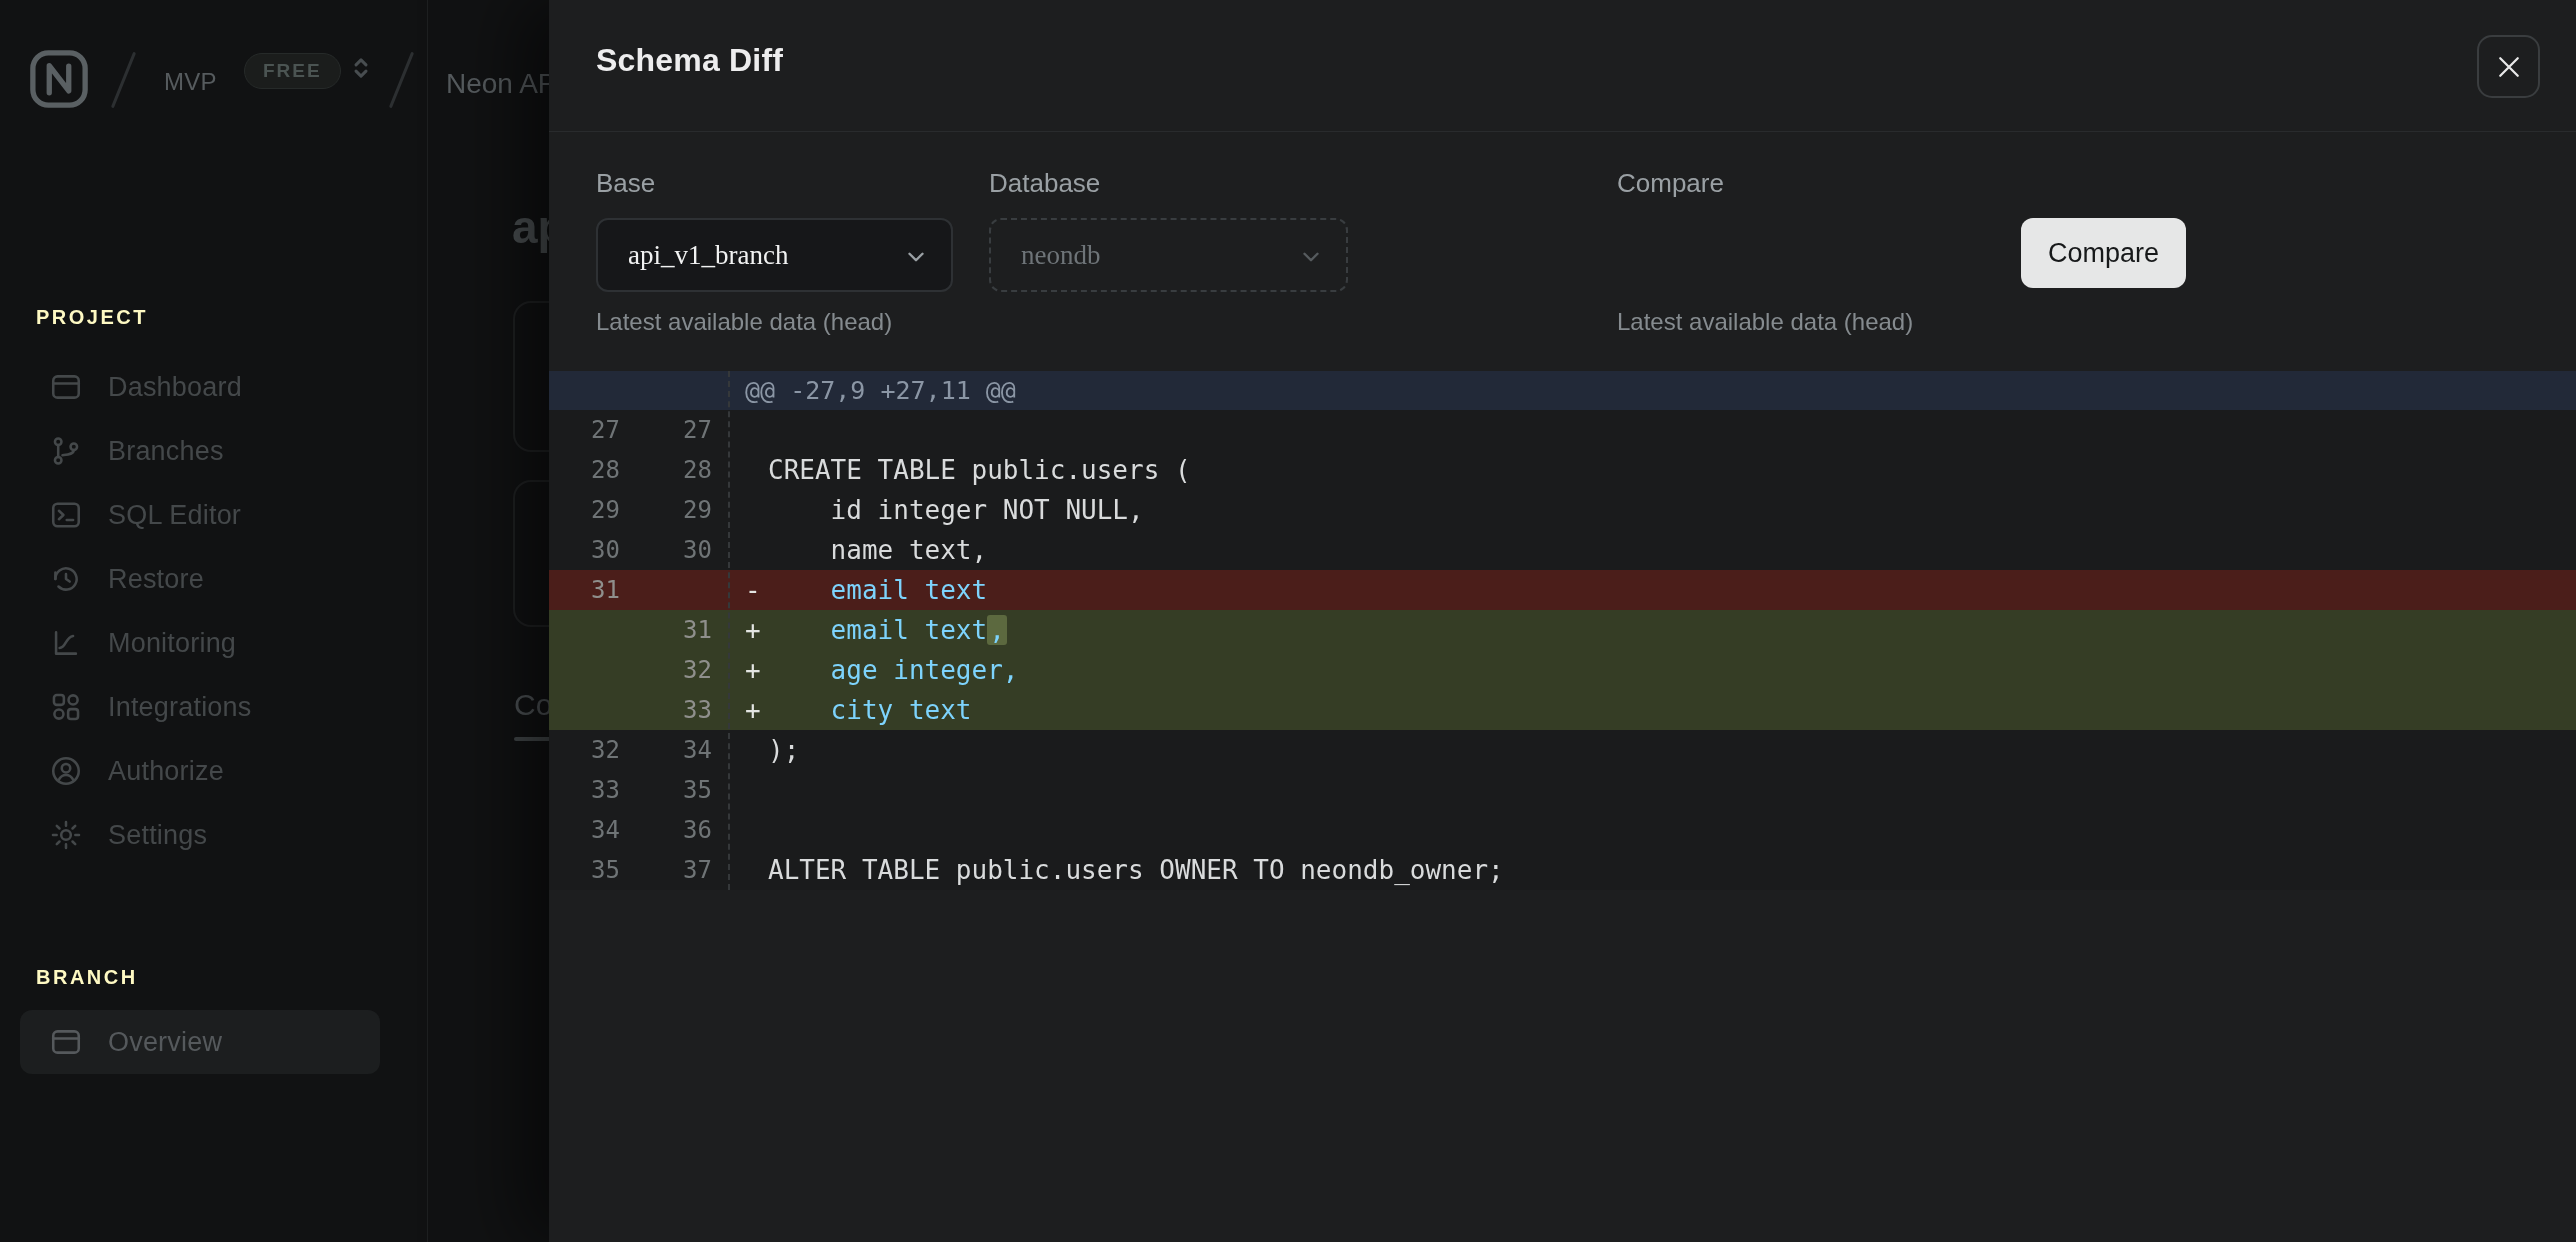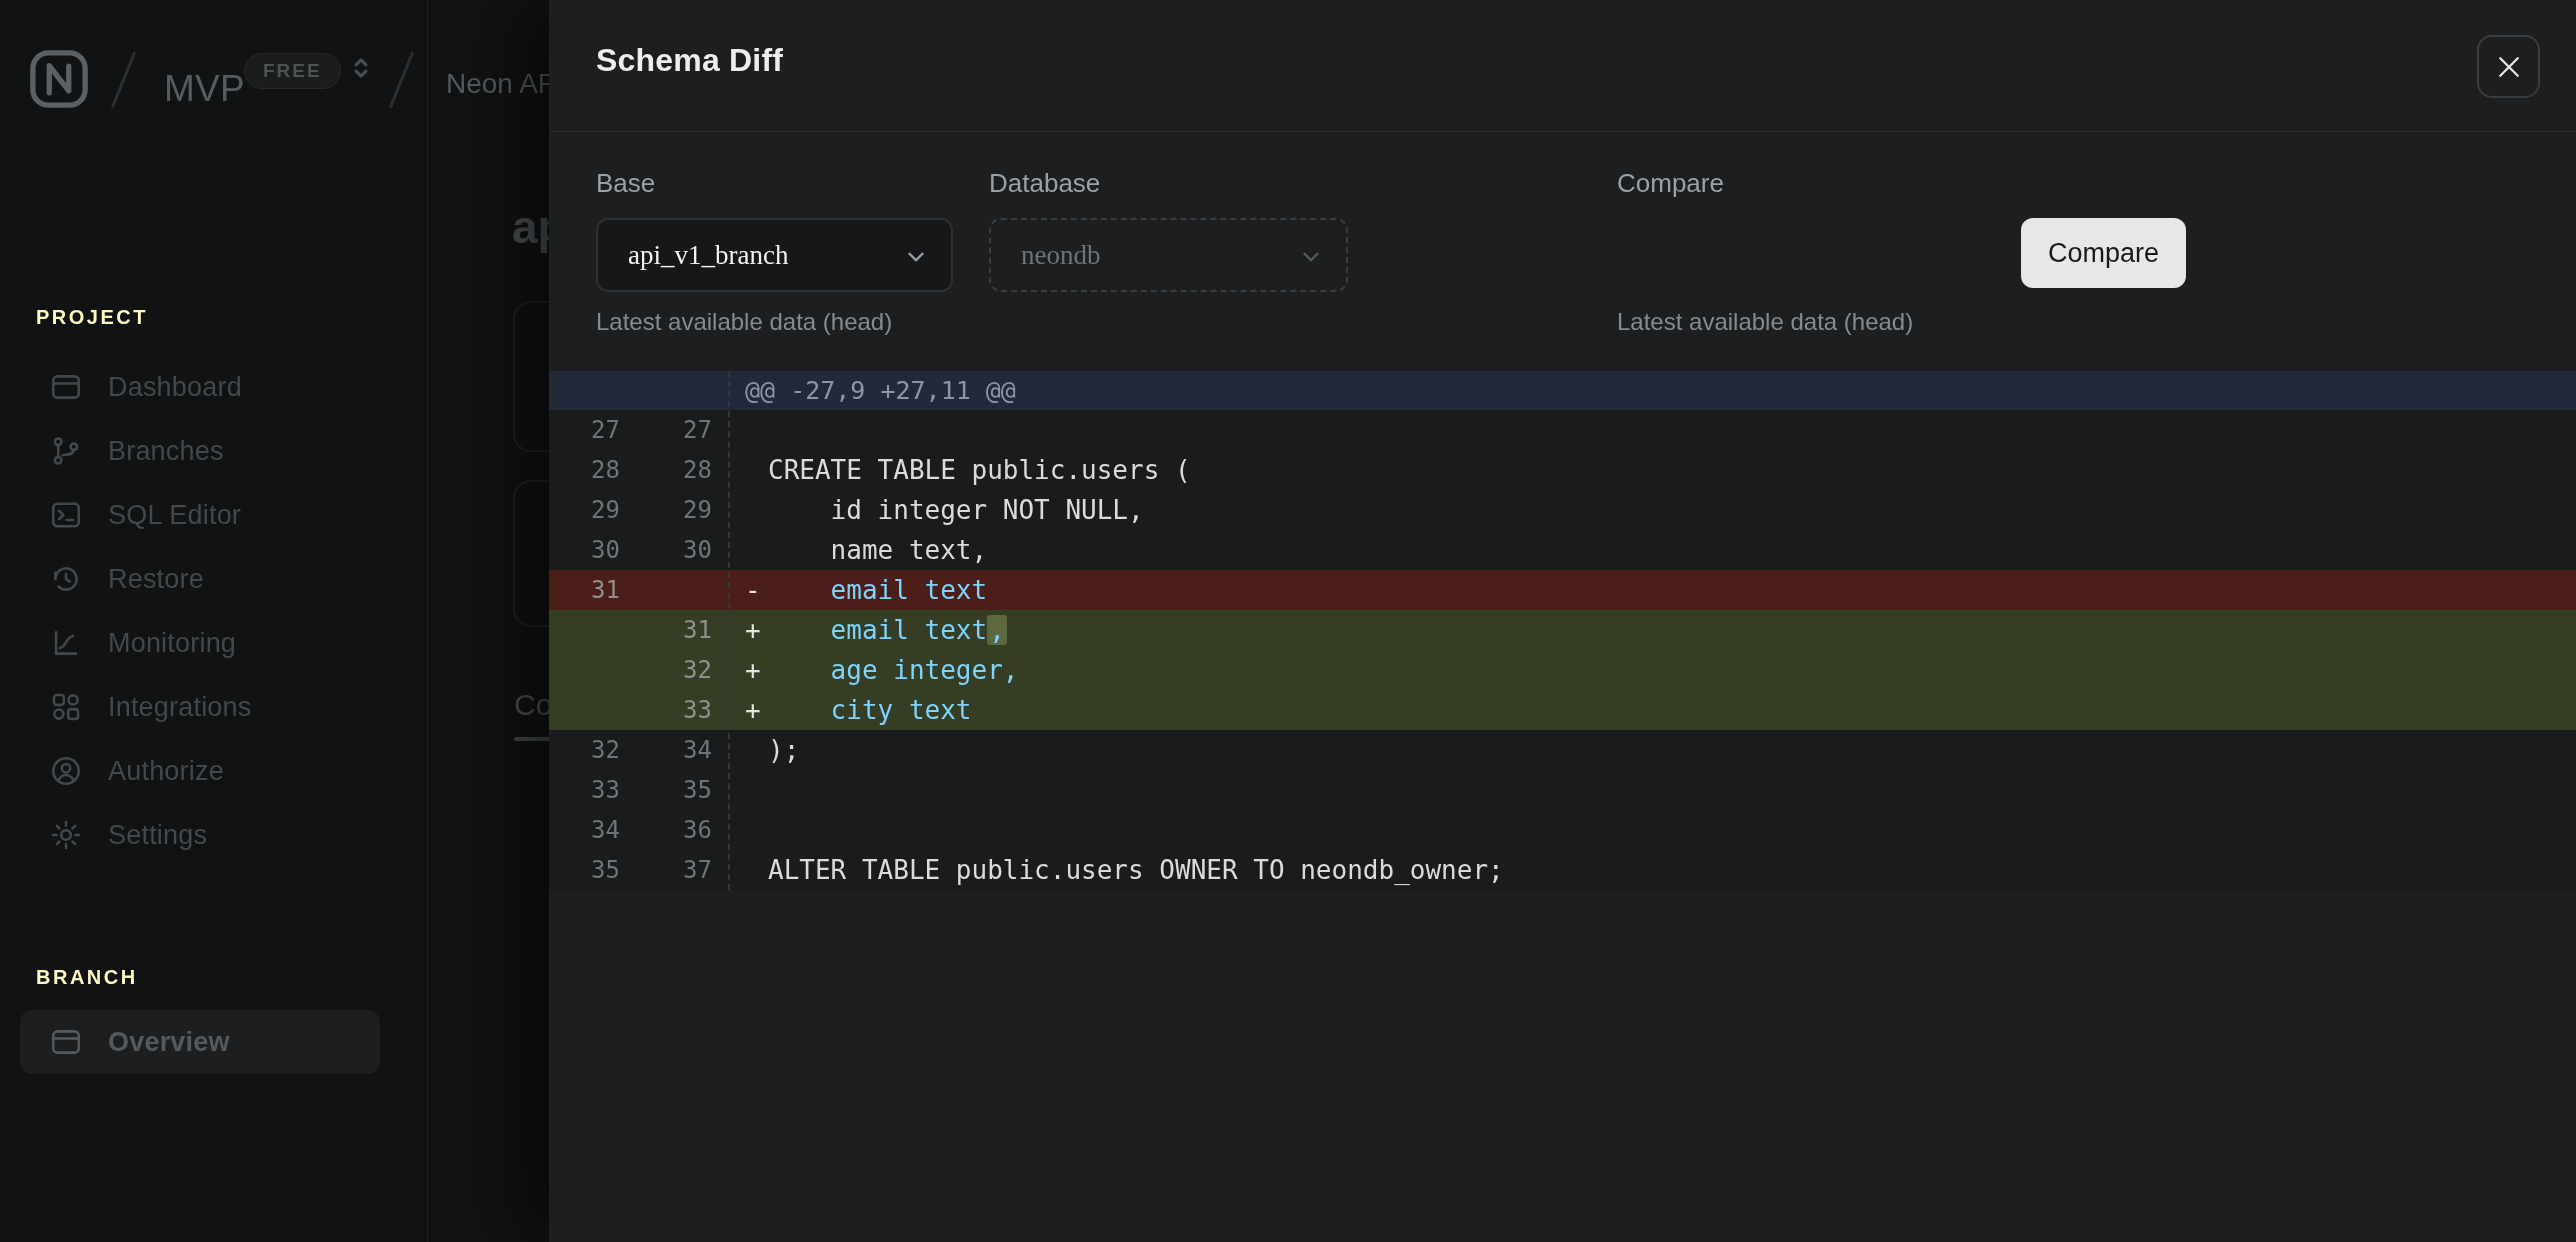--- a/index.html
+++ b/index.html
@@ -9,39 +9,39 @@
 
   
   .underlay{position:absolute;left:0;top:0;width:549px;height:1242px;overflow:hidden;background:#111213;}
   .scrim{position:absolute;inset:0;z-index:5;background:rgba(0,0,0,0);}
 
   
   .topbar{position:absolute;left:0;top:0;width:549px;height:140px;}
   .logo{position:absolute;left:28px;top:48px;width:62px;height:64px;color:#5a6063;}
   .bc-slash{position:absolute;top:50px;width:3px;height:60px;background:#2c2f31;transform:rotate(22deg);border-radius:2px;}
   .slash-1{left:122px;} .slash-2{left:400px;}
-  .bc-project{position:absolute;left:164px;top:68px;font-size:37px;color:#565b5e;font-weight:500;letter-spacing:.3px;}
+  .bc-project{position:absolute;left:164px;top:68px;font-size:24px;color:#565b5e;font-weight:500;letter-spacing:.3px;}
   .plan-badge{position:absolute;left:244px;top:53px;height:34px;padding:0 18px;border-radius:18px;
               background:#1b1d1c;border:1px solid #262a29;color:#4b5452;
               font-size:19px;font-weight:700;letter-spacing:2px;line-height:34px;}
   .bc-caret{position:absolute;left:346px;top:53px;width:30px;height:36px;color:#484d50;}
   .bc-org{position:absolute;left:446px;top:68px;font-size:28px;color:#565b5e;font-weight:500;white-space:nowrap;}
 
   
   .side-divider{position:absolute;left:427px;top:0;width:1px;height:1242px;background:#1e2021;}
   .search-box{position:absolute;left:36px;top:193px;width:329px;height:76px;box-sizing:border-box;
               border:2px solid #232526;border-radius:16px;background:#141516;}
   .search-box .mag{position:absolute;left:20px;top:22px;width:32px;height:32px;color:#45494b;}
   .search-label{position:absolute;left:72px;top:22px;font-size:27px;color:#3f4345;}
   .search-kbd{position:absolute;right:16px;top:18px;height:38px;padding:0 10px;border-radius:9px;
               background:#1c1e1f;color:#45494b;font-size:23px;line-height:38px;font-weight:600;}
   .sec-label{position:absolute;left:36px;font-size:20px;font-weight:700;letter-spacing:2.5px;color:#fef9c3;}
   .sec-label.project{top:306px;} .sec-label.branch{top:966px;}
   .side-items{position:absolute;left:20px;width:360px;display:flex;flex-direction:column;}
-  .side-items.project{top:355px;} .side-items.branch{top:1010px;font-weight:bold;}
+  .side-items.project{top:355px;} .side-items.branch{top:1010px;}
   .side-item{position:relative;height:64px;border-radius:12px;display:flex;align-items:center;color:#44484a;}
   .side-item.active{background:#1c1e1f;color:#55595c;}
   .side-item .ico{width:34px;height:34px;margin-left:29px;flex:none;}
   .side-item .lbl{margin-left:25px;font-size:27px;letter-spacing:.2px;}
 
   
   .bg-heading{position:absolute;left:512px;top:200px;font-size:46px;font-weight:700;color:#4b5052;white-space:nowrap;}
   .bg-card{position:absolute;left:513px;width:260px;box-sizing:border-box;border:2px solid #202223;border-radius:18px;}
   .bg-card.c1{top:301px;height:151px;} .bg-card.c2{top:480px;height:147px;}
   .bg-tab{position:absolute;left:514px;top:688px;font-size:30px;color:#4e5356;white-space:nowrap;}

